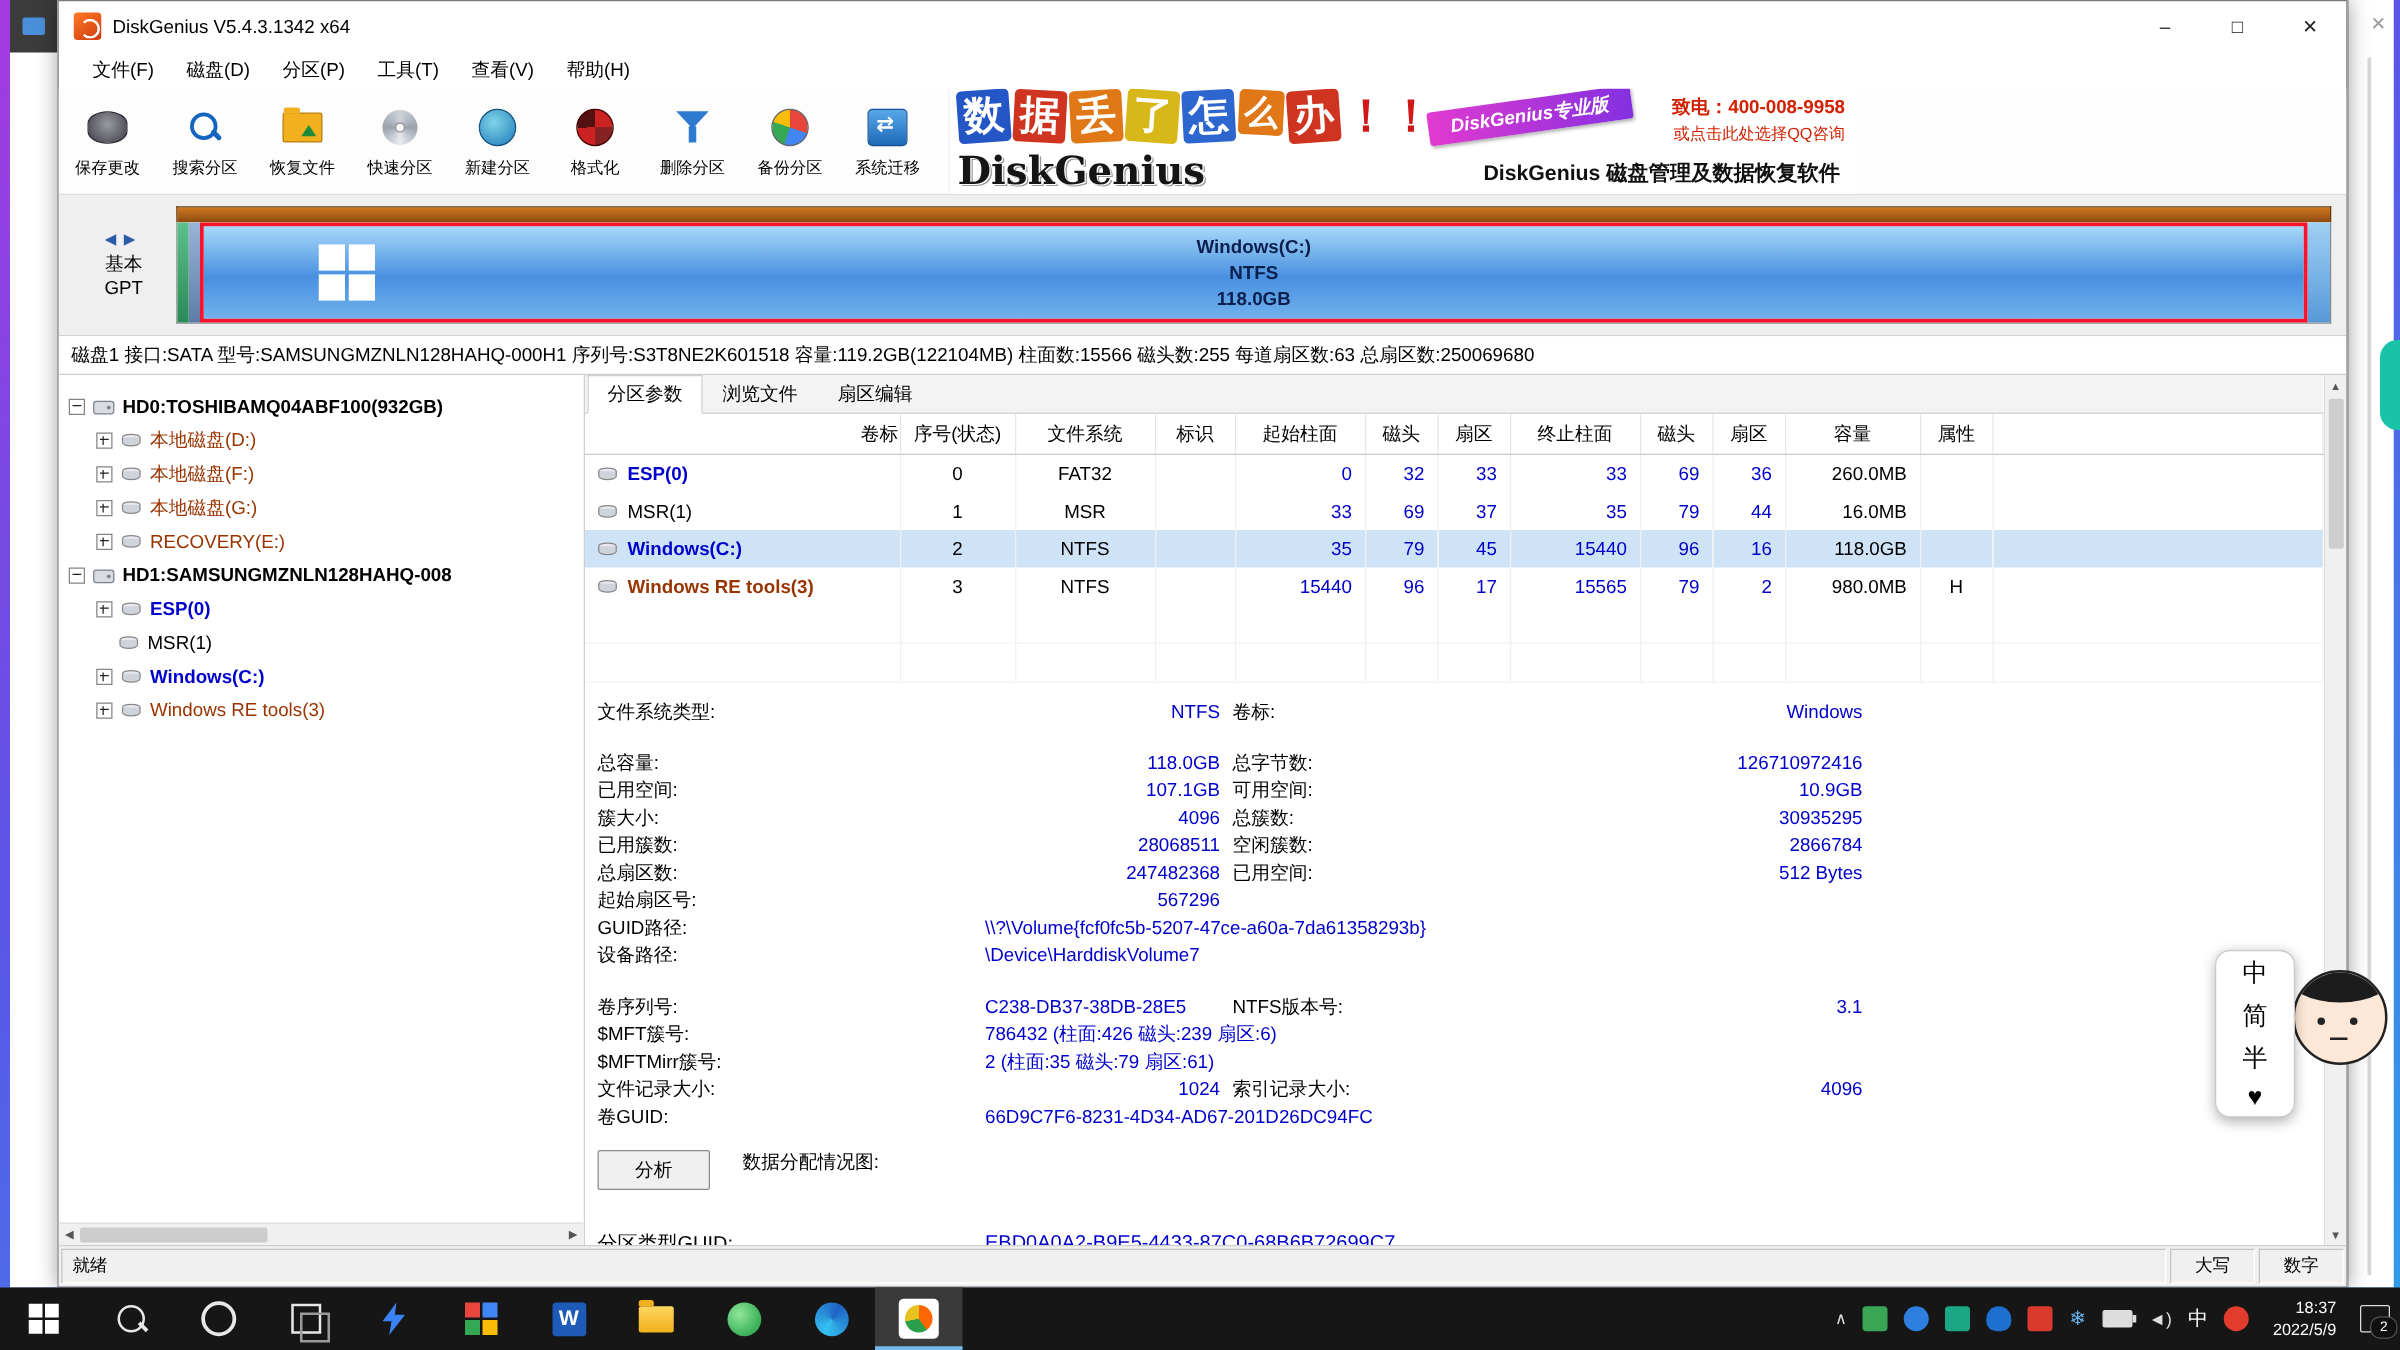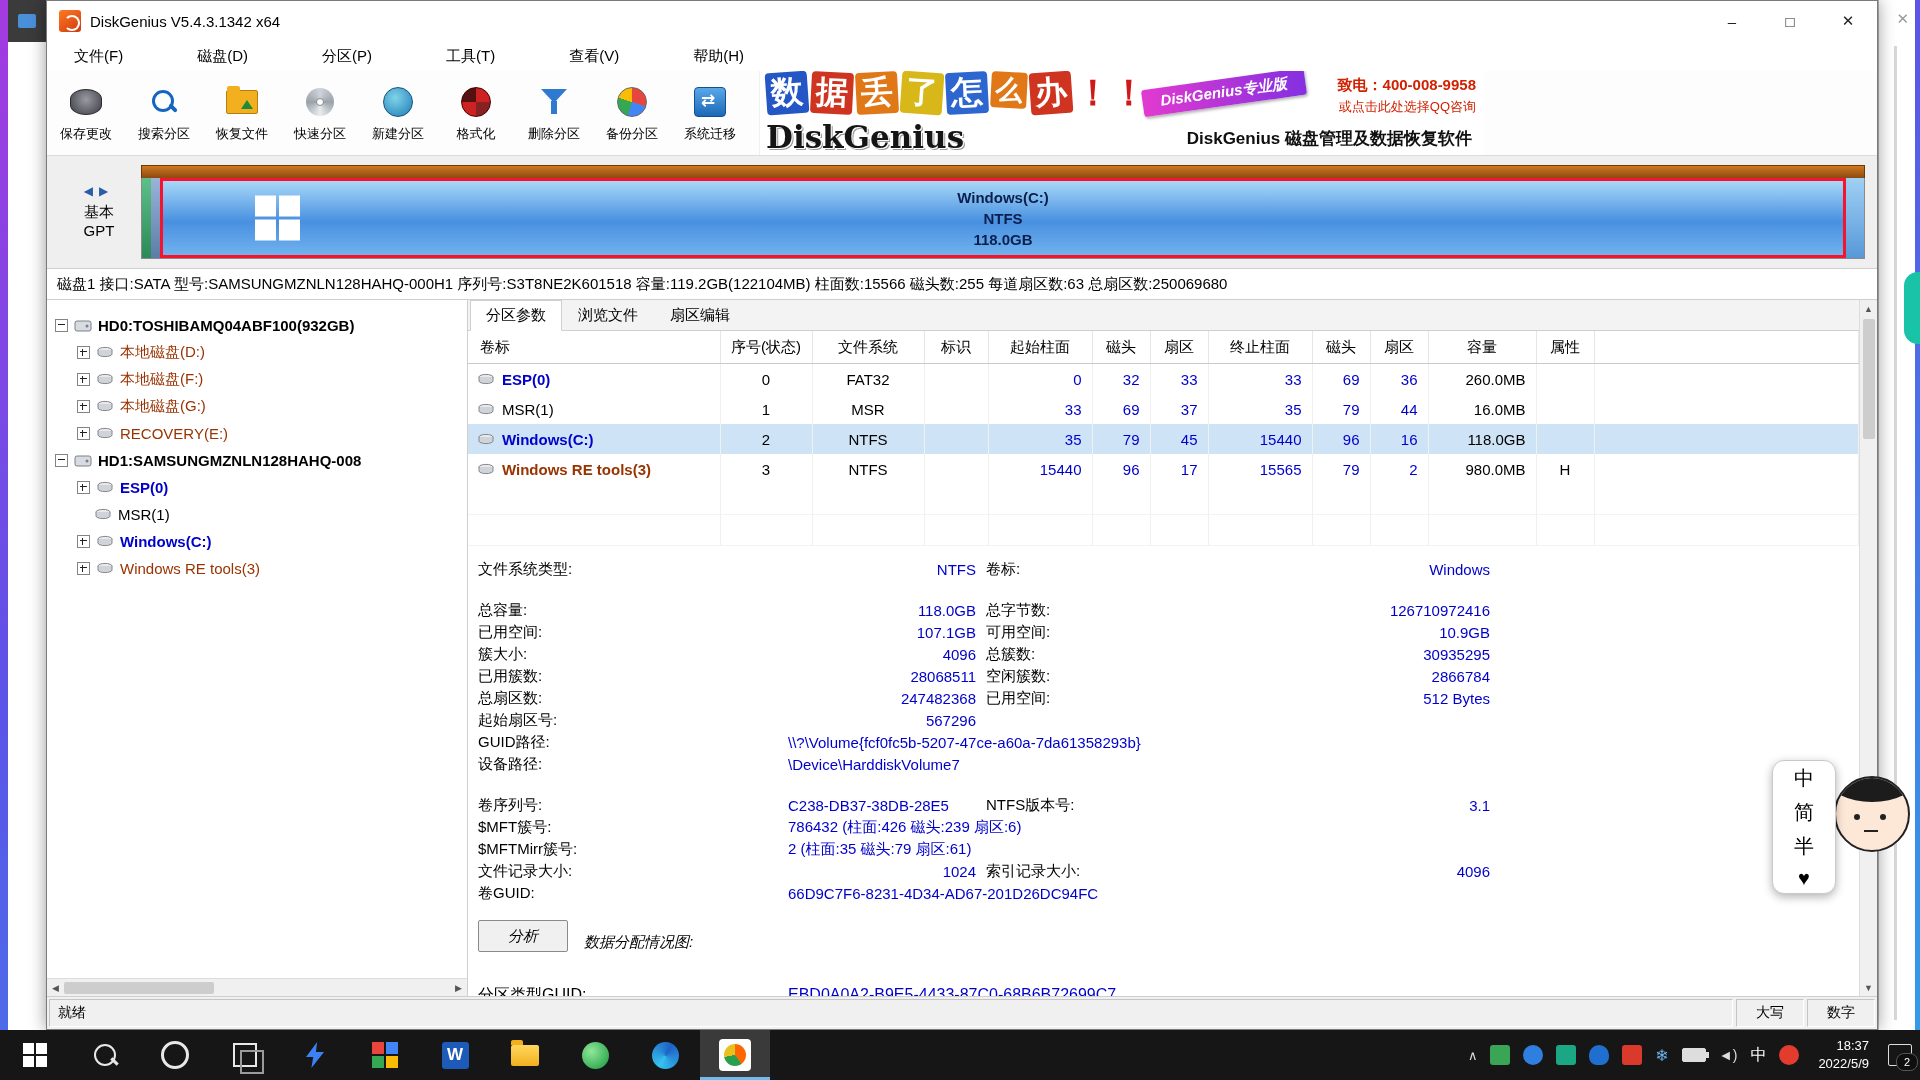--- a/index.html
+++ b/index.html
@@ -21,21 +21,21 @@
     border:1px solid #7a7a7a;box-sizing:border-box;box-shadow:0 0 16px rgba(0,0,0,.4);
     display:flex;flex-direction:column;}
 
   .titlebar{height:40px;display:flex;align-items:center;padding-left:12px;flex:none;}
   .app-icon{width:22px;height:22px;border-radius:3px;background:linear-gradient(145deg,#ff7a22,#cf3a10);position:relative;flex:none;}
   .app-icon::after{content:"";position:absolute;left:5px;top:5px;width:12px;height:12px;border:2px solid #fff;border-radius:50%;border-left-color:transparent;}
   .title-text{margin-left:9px;font-size:15px;}
   .win-controls{margin-left:auto;display:flex;height:100%;}
   .win-btn{width:58px;height:100%;display:flex;align-items:center;justify-content:center;font-size:15px;color:#222;}
 
-  .menubar{height:30px;display:flex;align-items:center;padding-left:14px;font-size:15px;flex:none;gap:48px;}
+  .menubar{height:30px;display:flex;align-items:center;padding-left:14px;font-size:15px;flex:none;}
   .menu-item{padding:4px 13px;}
 
   
   .toolbar{height:84px;position:relative;background:#fdfdfd;border-bottom:1px solid #dcdcdc;display:flex;flex:none;}
   .tool-btn{width:78px;height:100%;display:flex;flex-direction:column;align-items:center;justify-content:center;gap:5px;font-size:13px;}
   .tool-icon{width:38px;height:36px;display:flex;align-items:center;justify-content:center;}
 
   .ad{position:absolute;left:712px;top:0;width:724px;height:84px;background:#fff;overflow:hidden;border-left:1px solid #f0f0f0;}
   .ad-chars{position:absolute;left:6px;top:1px;display:flex;align-items:flex-start;}
   .ad-char{width:42px;height:42px;margin-right:3px;display:flex;align-items:center;justify-content:center;
@@ -103,39 +103,39 @@
 
   .rightpanel{flex:1;position:relative;overflow:hidden;display:flex;flex-direction:column;background:#fff;}
   .tabs{height:30px;display:flex;align-items:flex-start;background:#f3f3f3;border-bottom:1px solid #cfcfcf;
     padding-left:2px;flex:none;}
   .tab{padding:5px 15px;font-size:15px;border:1px solid transparent;margin-bottom:-1px;}
   .tab.active{background:#fff;border:1px solid #cfcfcf;border-bottom-color:#fff;}
 
   table.ptable{border-collapse:collapse;table-layout:fixed;font-size:15px;width:100%;flex:none;}
   .ptable th{height:30px;font-weight:normal;border-right:1px solid #e6e6e6;border-bottom:1px solid #c9c9c9;
     text-align:center;overflow:hidden;white-space:nowrap;}
-  .ptable th.hleft{text-align:left;padding-left:12px;}
+  .ptable th.hleft{text-align:right;padding-left:12px;}
   .ptable td{height:28px;border-right:1px solid #f0f0f0;overflow:hidden;white-space:nowrap;}
   .ptable tr.empty td{border-bottom:1px solid #f3f3f3;}
   .num{text-align:right;padding-right:10px;color:#0000cc;}
   .cap{text-align:right;padding-right:10px;color:#000;}
   .ctr{text-align:center;}
   .name-cell{display:flex;align-items:center;gap:7px;padding-left:8px;font-weight:bold;}
   .r-blue .vname{color:#0000cc;} .r-plain .vname{color:#000;font-weight:normal;} .r-brown .vname{color:#993300;}
   tr.selected td{background:#cfe3f7;}
 
   .details{padding-top:12px;font-size:15px;flex:none;}
   .drow{display:grid;grid-template-columns:216px 292px 184px 330px 1fr;height:22px;align-items:center;}
   .drow.gap{margin-top:19px;}
   .dl{padding-left:10px;}
   .dv{text-align:right;color:#0000cc;}
   .dv.wide{grid-column:2/5;text-align:left;padding-left:104px;}
   .dv.leftv{text-align:left;padding-left:104px;}
 
-  .analyze-row{display:flex;align-items:flex-end;gap:16px;margin:16px 0 0 10px;flex:none;font-style:italic;}
+  .analyze-row{display:flex;align-items:flex-start;gap:26px;margin:16px 0 0 10px;flex:none;}
   .analyze-btn{width:88px;height:30px;background:#f0f0f0;border:1px solid #8a8a8a;border-radius:2px;
     display:flex;align-items:center;justify-content:center;font-size:15px;}
   .analyze-caption{font-size:15px;}
 
   .clipped-row{position:absolute;left:0;bottom:-10px;width:100%;}
 
   .vscroll{width:17px;flex:none;background:#f0f0f0;border-left:1px solid #ddd;display:flex;
     flex-direction:column;align-items:center;font-size:9px;color:#555;}
   .vs-btn{height:17px;display:flex;align-items:center;}
   .vs-thumb{width:12px;height:120px;background:#cdcdcd;border-radius:2px;margin-top:2px;}

